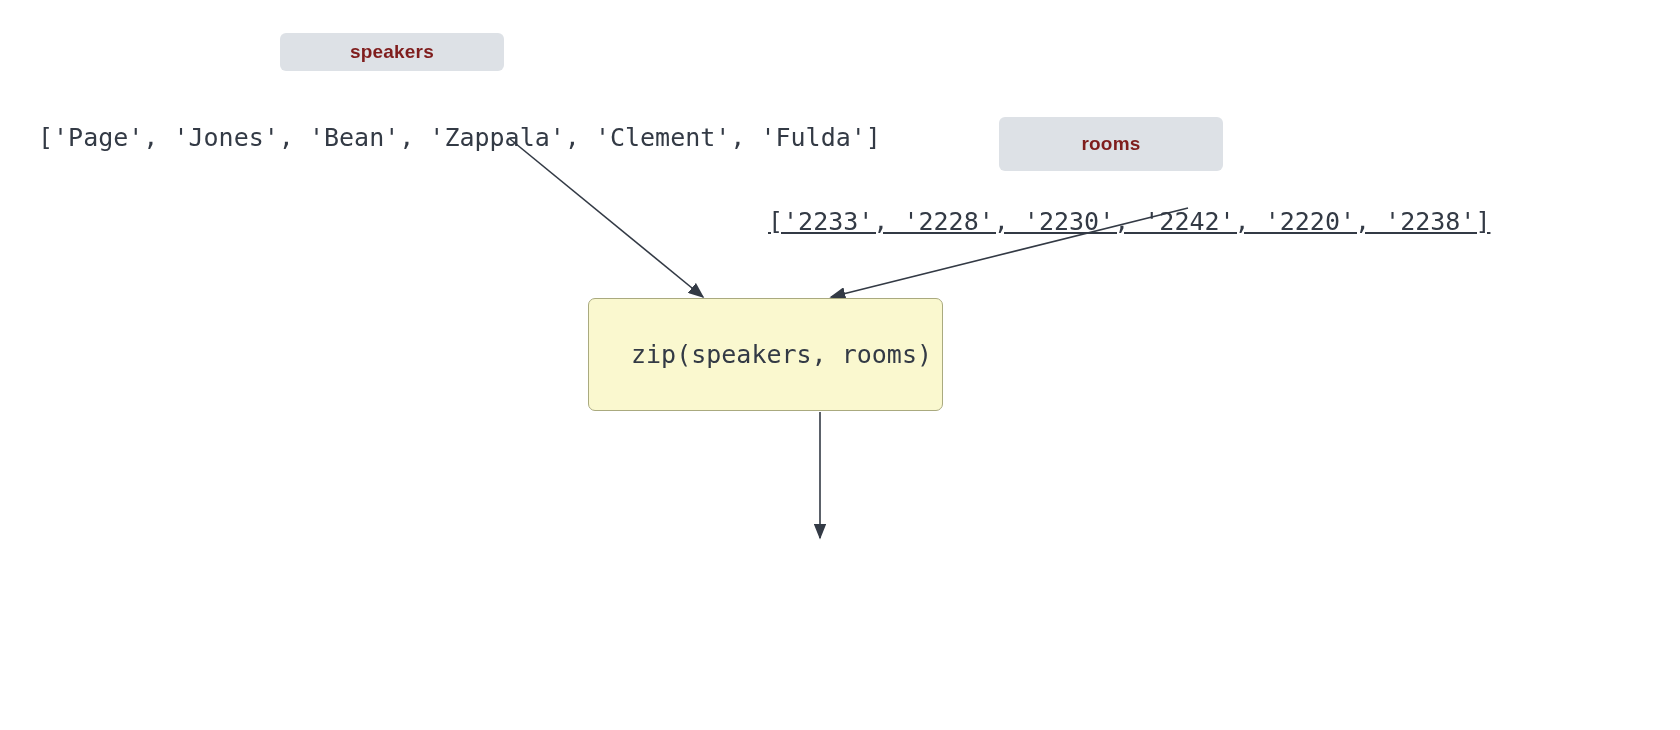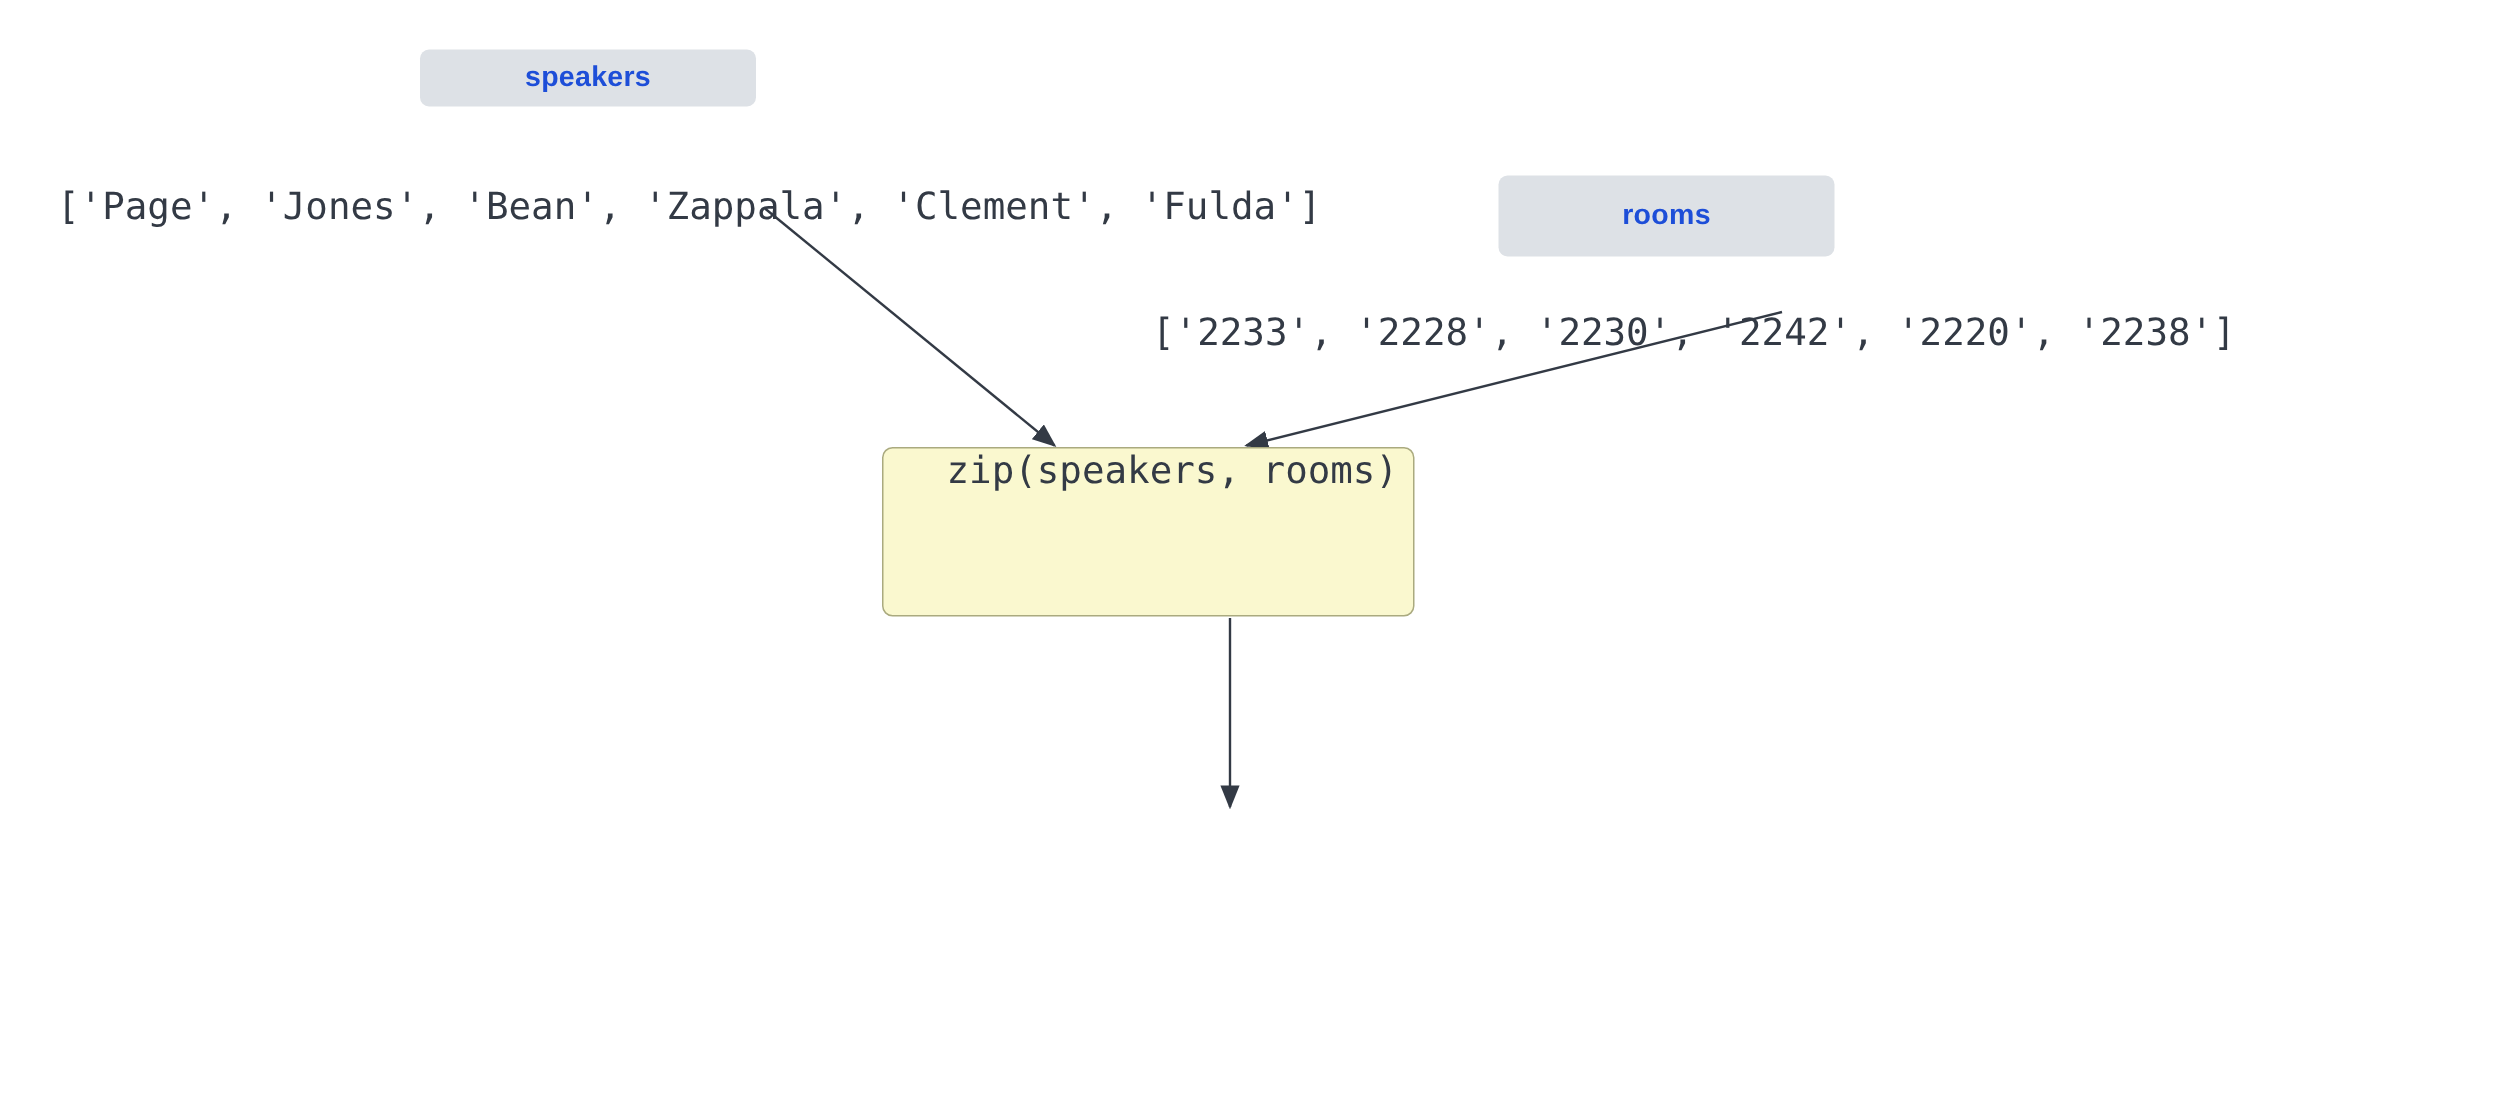--- a/index.html
+++ b/index.html
@@ -14,21 +14,21 @@
     position: relative;
     width: 1680px;
     height: 730px;
     background: #ffffff;
     overflow: hidden;
   }
   .pill {
     position: absolute;
     background: #dde1e6;
     border-radius: 6px;
-    color: #1d4ed8;
+    color: #7f1d1d;
     font-family: "Liberation Sans", sans-serif;
     font-weight: bold;
     font-size: 19px;
     display: flex;
     align-items: center;
     justify-content: center;
     letter-spacing: 0.2px;
   }
   .mono-list {
     position: absolute;
@@ -51,32 +51,34 @@
   }
   #rooms-pill {
     left: 999px;
     top: 117px;
     width: 224px;
     height: 54px;
   }
   #rooms-list {
     left: 768px;
     top: 167px;
+    text-decoration: underline;
   }
   #zip-box {
     position: absolute;
     left: 588px;
     top: 298px;
     width: 355px;
     height: 113px;
     background: #faf8cf;
     border: 1.5px solid #aaaa7f;
     border-radius: 7px;
     box-sizing: border-box;
     display: flex;
+    align-items: center;
     justify-content: center;
     padding-left: 32px;
   }
   #zip-box-label {
     font-family: "DejaVu Sans Mono", "Liberation Mono", monospace;
     font-size: 25px;
     color: #333a45;
     white-space: pre;
   }
   #output-text {

